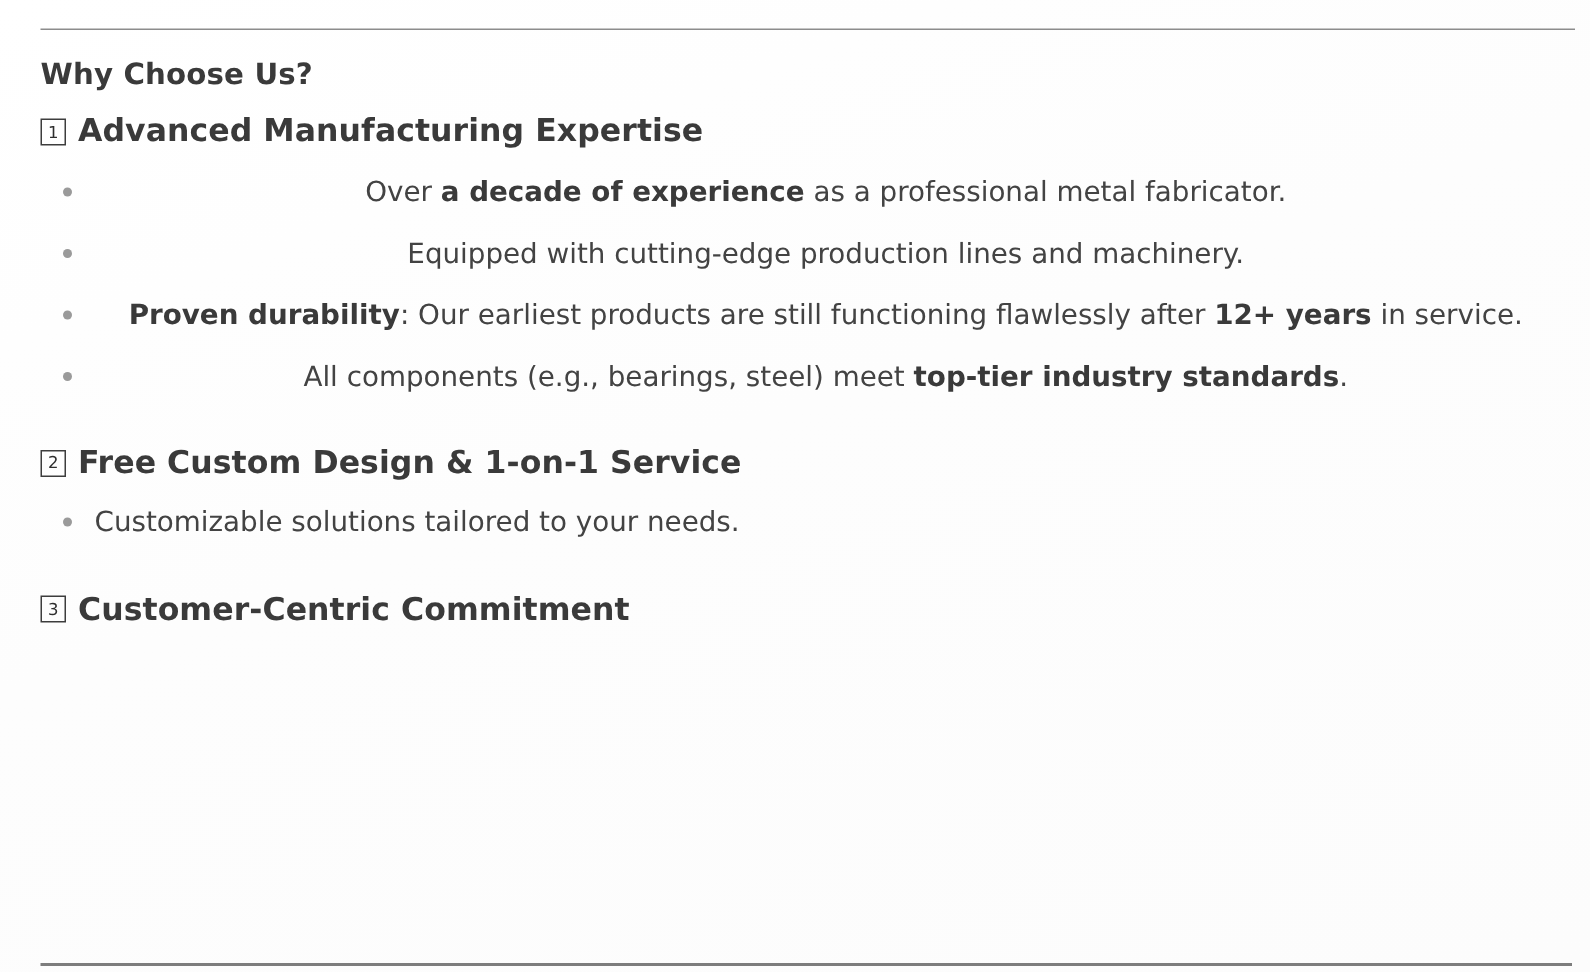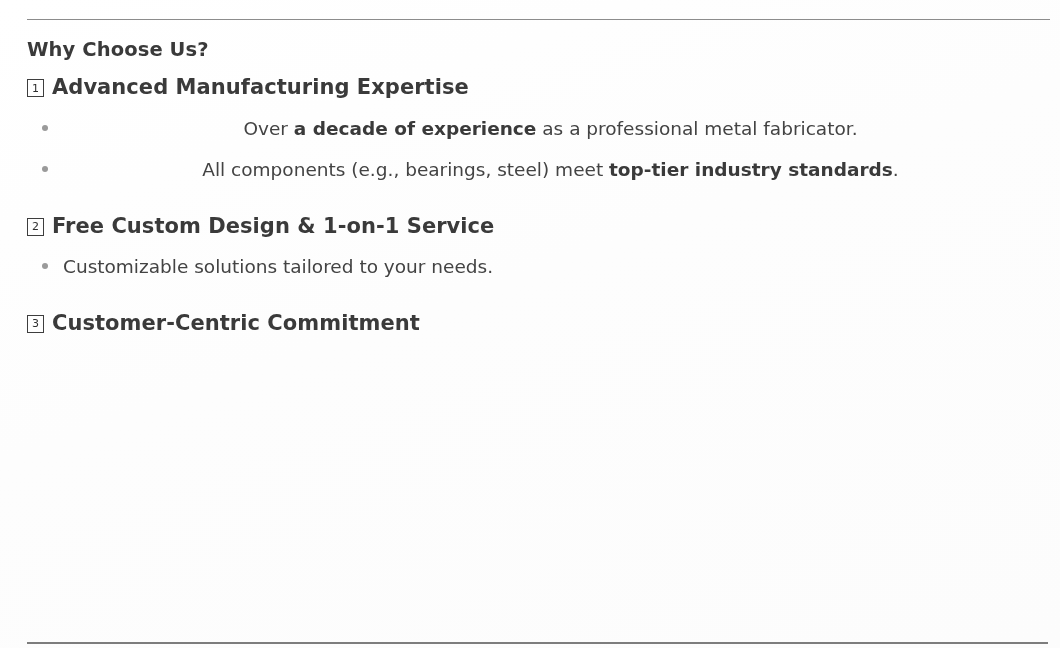--- a/index.html
+++ b/index.html
@@ -137,20 +137,22 @@
 
     <h1 class="doc-title">Why Choose Us?</h1>
 
     <div id="sections-root">
         <h2 class="section-heading">
           <span class="boxed-num">1</span>
           <span>Advanced Manufacturing Expertise</span>
         </h2>
         <ul class="bullets wide">
           <li><span>Over </span><b>a decade of experience</b><span> as a professional metal fabricator.</span></li>
+          <li><span>Equipped with cutting-edge production lines and machinery.</span></li>
+          <li><b>Proven durability</b><span>: Our earliest products are still functioning flawlessly after </span><b>12+ years</b><span> in service.</span></li>
           <li><span>All components (e.g., bearings, steel) meet </span><b>top-tier industry standards</b><span>.</span></li>
         </ul>
         <h2 class="section-heading gap-2">
           <span class="boxed-num">2</span>
           <span>Free Custom Design &amp; 1-on-1 Service</span>
         </h2>
         <ul class="bullets">
           <li><span>Customizable solutions tailored to your needs.</span></li>
         </ul>
         <h2 class="section-heading gap-3">

